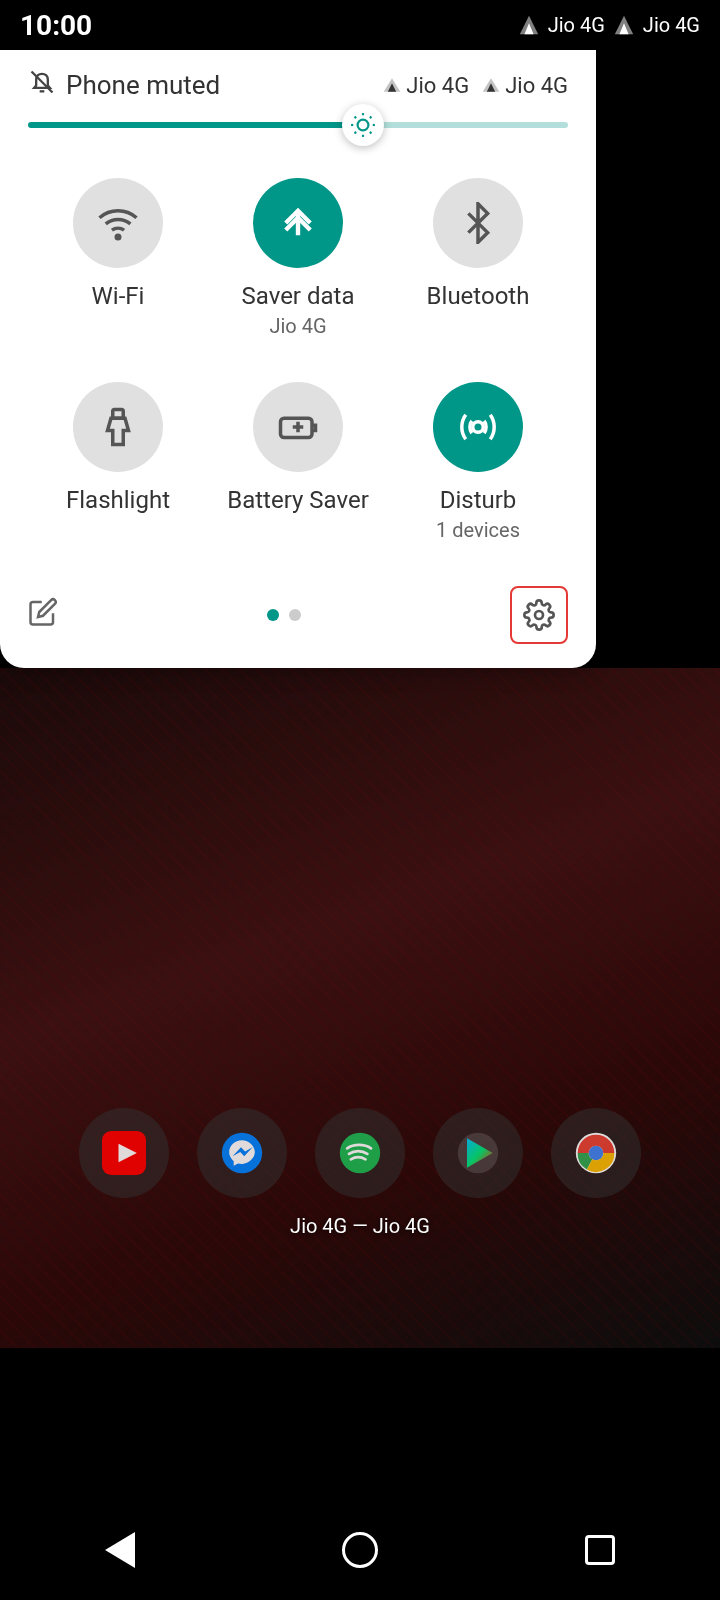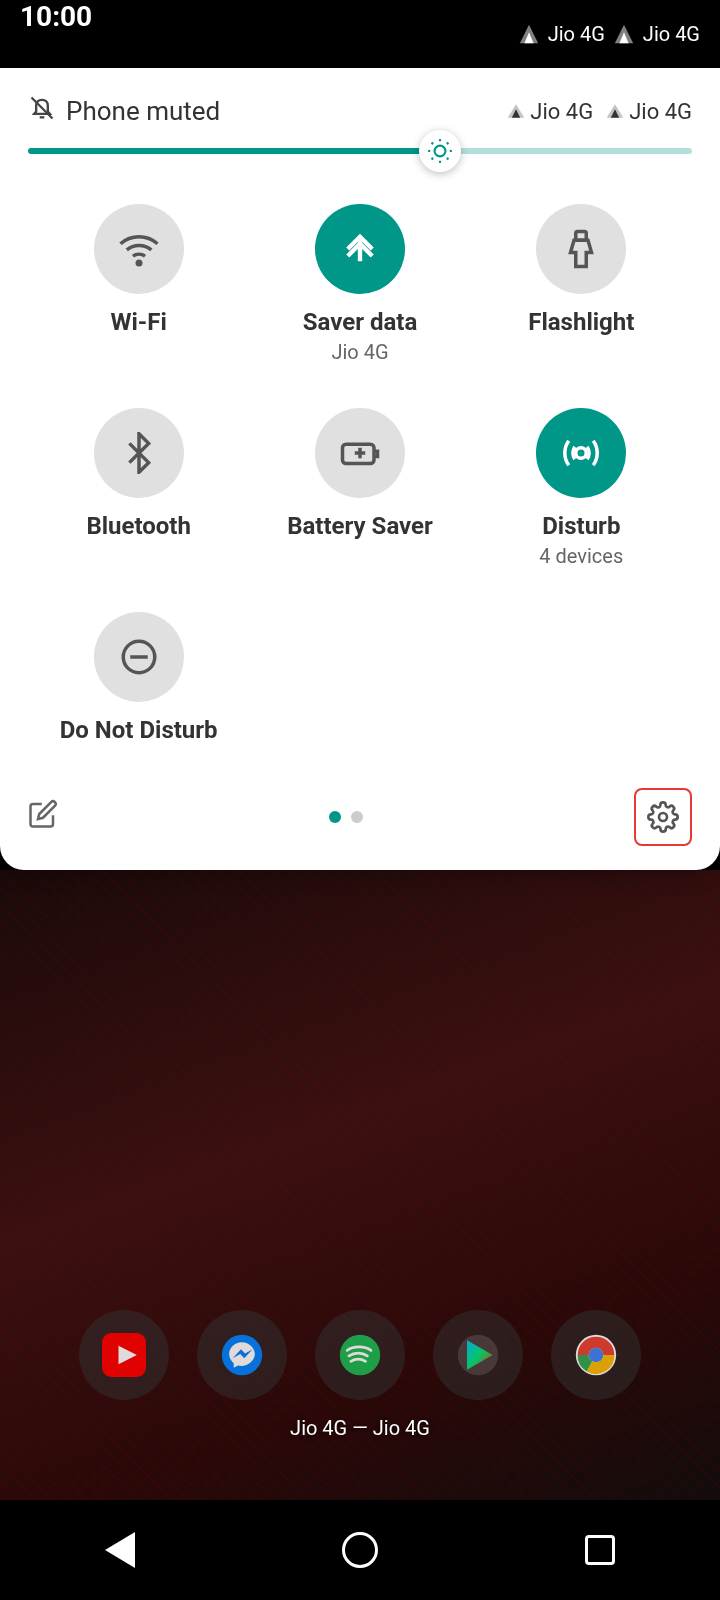--- a/index.html
+++ b/index.html
@@ -8,23 +8,24 @@
       height: 1600px;
       background: #000;
       font-family: 'Roboto', Arial, sans-serif;
       overflow: hidden;
       position: relative;
     }
 
     
     .status-bar {
       width: 720px;
-      height: 68px;
+      height: 50px;
       background: #000;
       display: flex;
+      align-items: center;
       padding: 0 20px;
       position: relative;
       z-index: 10;
     }
     .status-time {
       color: #fff;
       font-size: 28px;
       font-weight: bold;
     }
     .status-icons {
@@ -33,24 +34,24 @@
       align-items: center;
       gap: 8px;
     }
     .status-icons span {
       color: #fff;
       font-size: 22px;
     }
 
     
     .quick-panel {
-      width: 720px;
+      width: 596px;
       background: #fff;
       border-radius: 0 0 24px 24px;
-      padding: 8px 0 20px 0;
+      padding: 0 0 20px 0;
       position: relative;
       z-index: 5;
       box-shadow: 0 4px 20px rgba(0,0,0,0.3);
     }
 
     
     .panel-topbar {
       display: flex;
       align-items: center;
       padding: 18px 28px 10px 28px;
@@ -139,21 +140,21 @@
       background: #009688;
     }
     .tile-circle svg {
       width: 42px;
       height: 42px;
     }
     .tile-label {
       font-size: 24px;
       color: #333;
       text-align: center;
-      font-weight: 700;
+      font-weight: 400;
     }
     .tile-sublabel {
       font-size: 20px;
       color: #666;
       text-align: center;
       margin-top: 4px;
     }
 
     
     .panel-bottombar {
@@ -376,34 +377,34 @@
           <polyline points="19 12 12 19 5 12" transform="translate(0,14) scale(1,-1) translate(0,-14)"></polyline>
         </svg>
       </div>
       <span class="tile-label">Saver data</span>
       <span class="tile-sublabel">Jio 4G</span>
     </div>
 
     <div class="tile">
       <div class="tile-circle">
         <svg width="42" height="42" viewBox="0 0 24 24" fill="none" stroke="#555" stroke-width="2">
-          <rect x="9" y="2" width="6" height="5" rx="1"></rect>
-          <path d="M8 7 L6 14 L9 14 L9 22 L15 22 L15 14 L18 14 L16 7 Z"></path>
-        </svg>
-      </div>
-      <span class="tile-label">Flashlight</span>
+          <polyline points="6.5 6.5 17.5 17.5 12 23 12 1 17.5 6.5 6.5 17.5"></polyline>
+        </svg>
+      </div>
+      <span class="tile-label">Bluetooth</span>
     </div>
 
     <div class="tile">
       <div class="tile-circle">
         <svg width="42" height="42" viewBox="0 0 24 24" fill="none" stroke="#555" stroke-width="2">
-          <polyline points="6.5 6.5 17.5 17.5 12 23 12 1 17.5 6.5 6.5 17.5"></polyline>
-        </svg>
-      </div>
-      <span class="tile-label">Bluetooth</span>
+          <rect x="9" y="2" width="6" height="5" rx="1"></rect>
+          <path d="M8 7 L6 14 L9 14 L9 22 L15 22 L15 14 L18 14 L16 7 Z"></path>
+        </svg>
+      </div>
+      <span class="tile-label">Flashlight</span>
     </div>
 
 
     <div class="tile">
       <div class="tile-circle">
         <svg width="42" height="42" viewBox="0 0 24 24" fill="none" stroke="#555" stroke-width="2">
           <rect x="2" y="7" width="18" height="11" rx="2"></rect>
           <path d="M20 11h2v3h-2"></path>
           <line x1="9" y1="12" x2="15" y2="12"></line>
           <line x1="12" y1="9" x2="12" y2="15"></line>
@@ -416,33 +417,24 @@
       <div class="tile-circle active">
         <svg width="42" height="42" viewBox="0 0 24 24" fill="none" stroke="#fff" stroke-width="2">
           <circle cx="12" cy="12" r="3"></circle>
           <path d="M8.5 8.5a6 6 0 0 0 0 7"></path>
           <path d="M15.5 8.5a6 6 0 0 1 0 7"></path>
           <path d="M5 5a12 12 0 0 0 0 14"></path>
           <path d="M19 5a12 12 0 0 1 0 14"></path>
         </svg>
       </div>
       <span class="tile-label">Disturb</span>
-      <span class="tile-sublabel">4 devices</span>
-    </div>
-
-
-    <div class="tile">
-      <div class="tile-circle">
-        <svg width="42" height="42" viewBox="0 0 24 24" fill="none" stroke="#555" stroke-width="2">
-          <circle cx="12" cy="12" r="9"></circle>
-          <line x1="7" y1="12" x2="17" y2="12"></line>
-        </svg>
-      </div>
-      <span class="tile-label">Do Not Disturb</span>
-    </div>
+      <span class="tile-sublabel">1 devices</span>
+    </div>
+
+
 
   </div>
 
   <div class="panel-bottombar">
     <div class="edit-icon">
       <svg width="30" height="30" viewBox="0 0 24 24" fill="none" stroke="#666" stroke-width="2">
         <path d="M11 4H4a2 2 0 0 0-2 2v14a2 2 0 0 0 2 2h14a2 2 0 0 0 2-2v-7"></path>
         <path d="M18.5 2.5a2.121 2.121 0 0 1 3 3L12 15l-4 1 1-4 9.5-9.5z"></path>
       </svg>
     </div>

